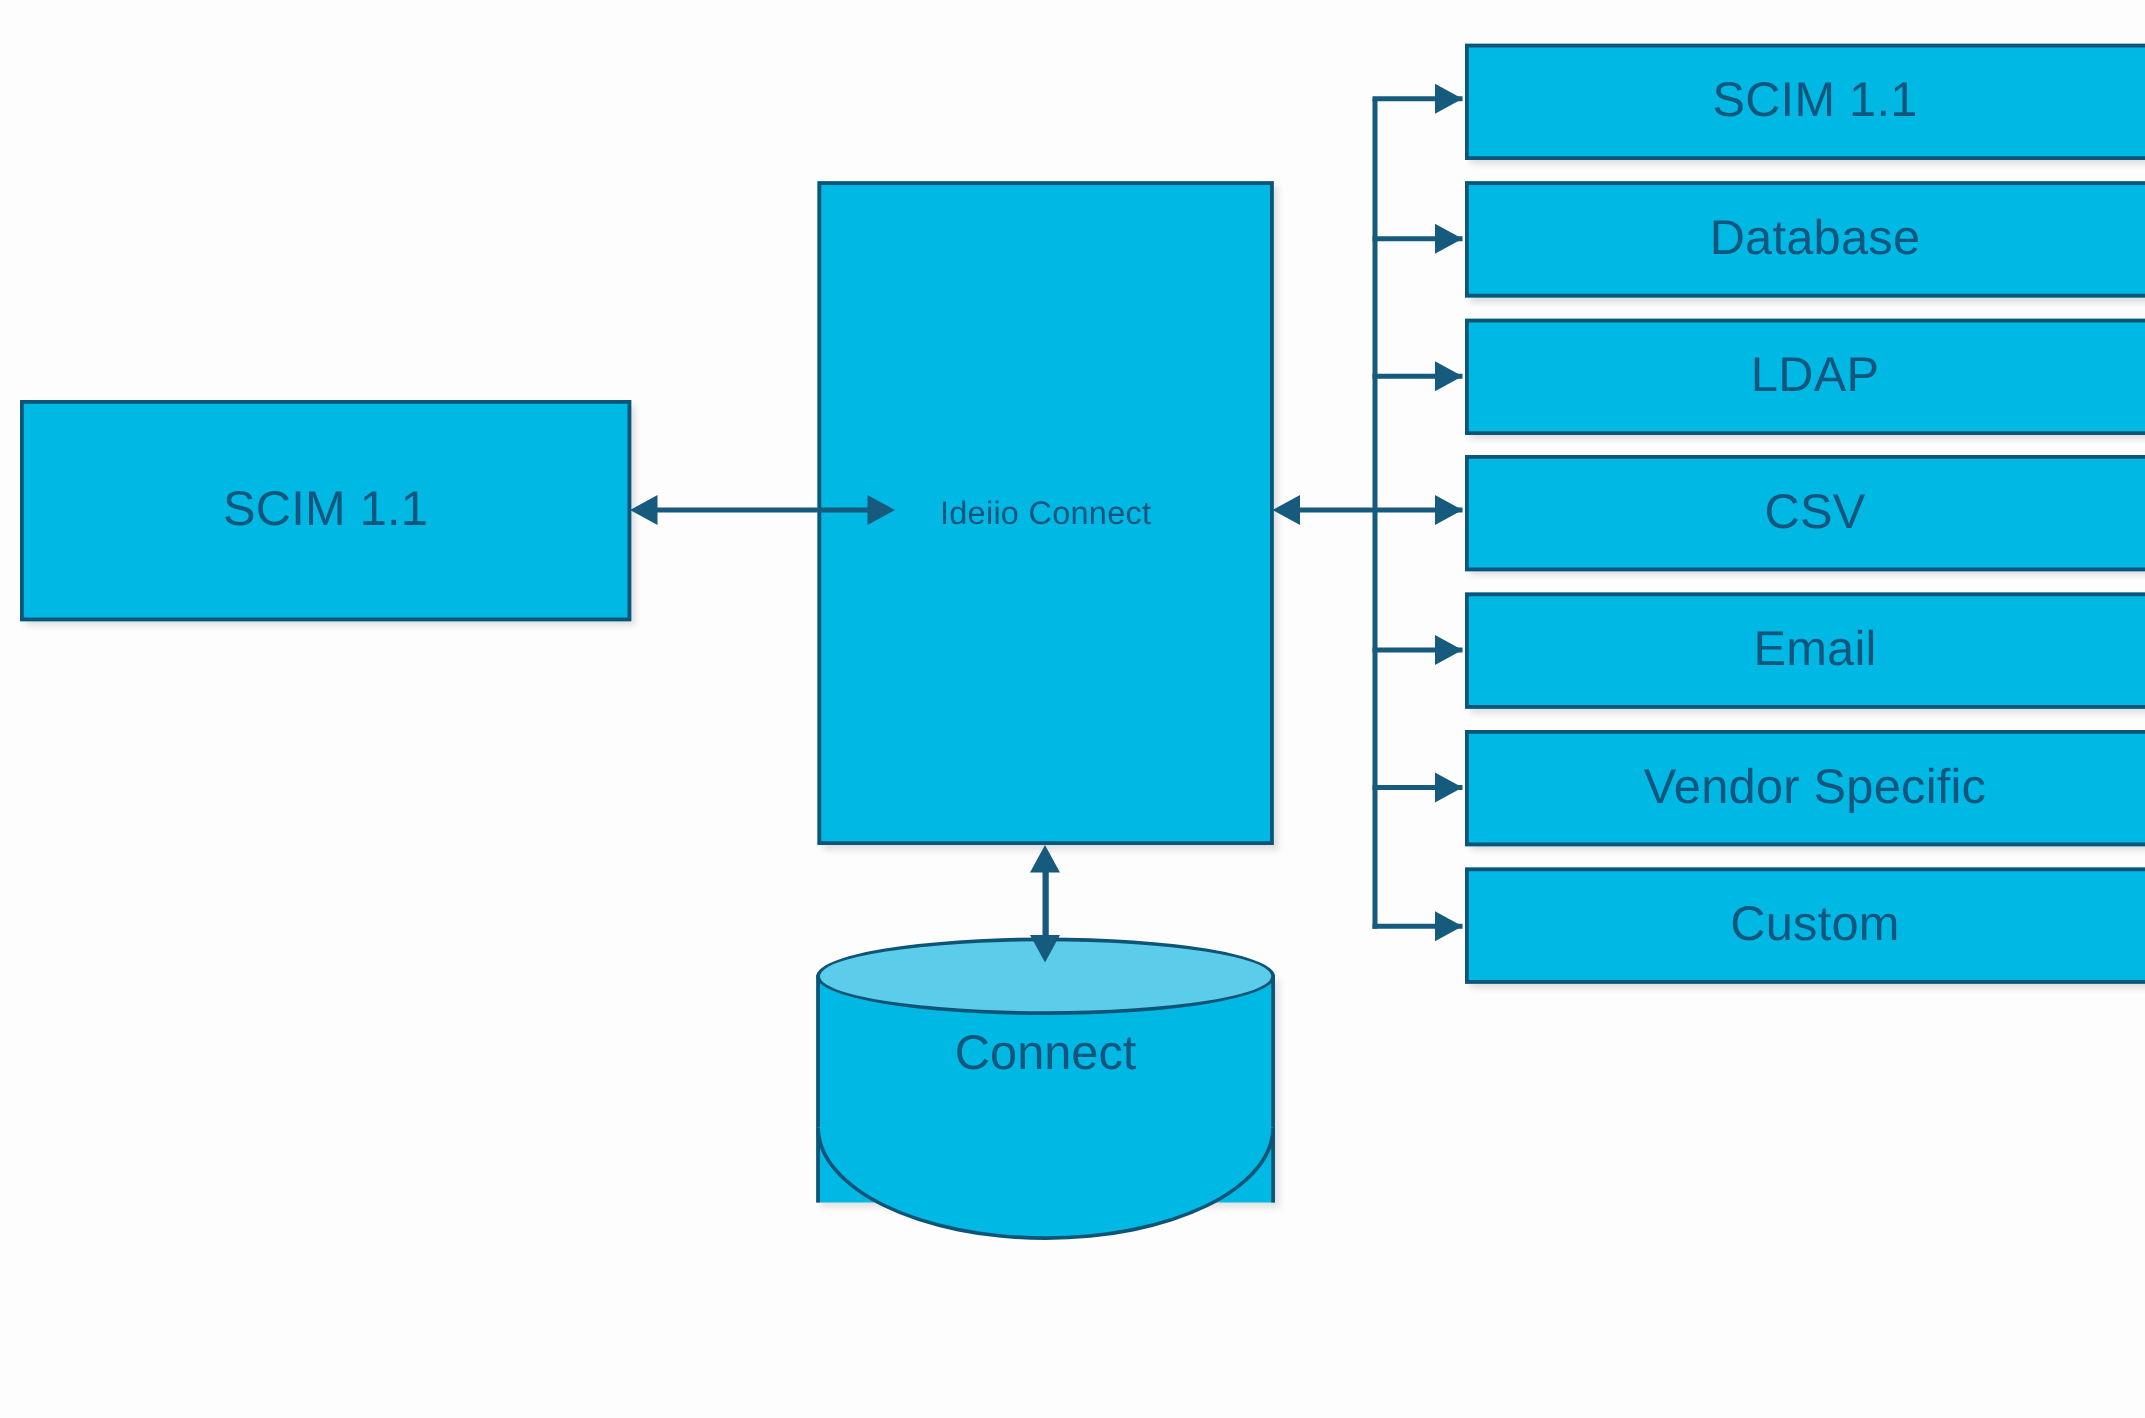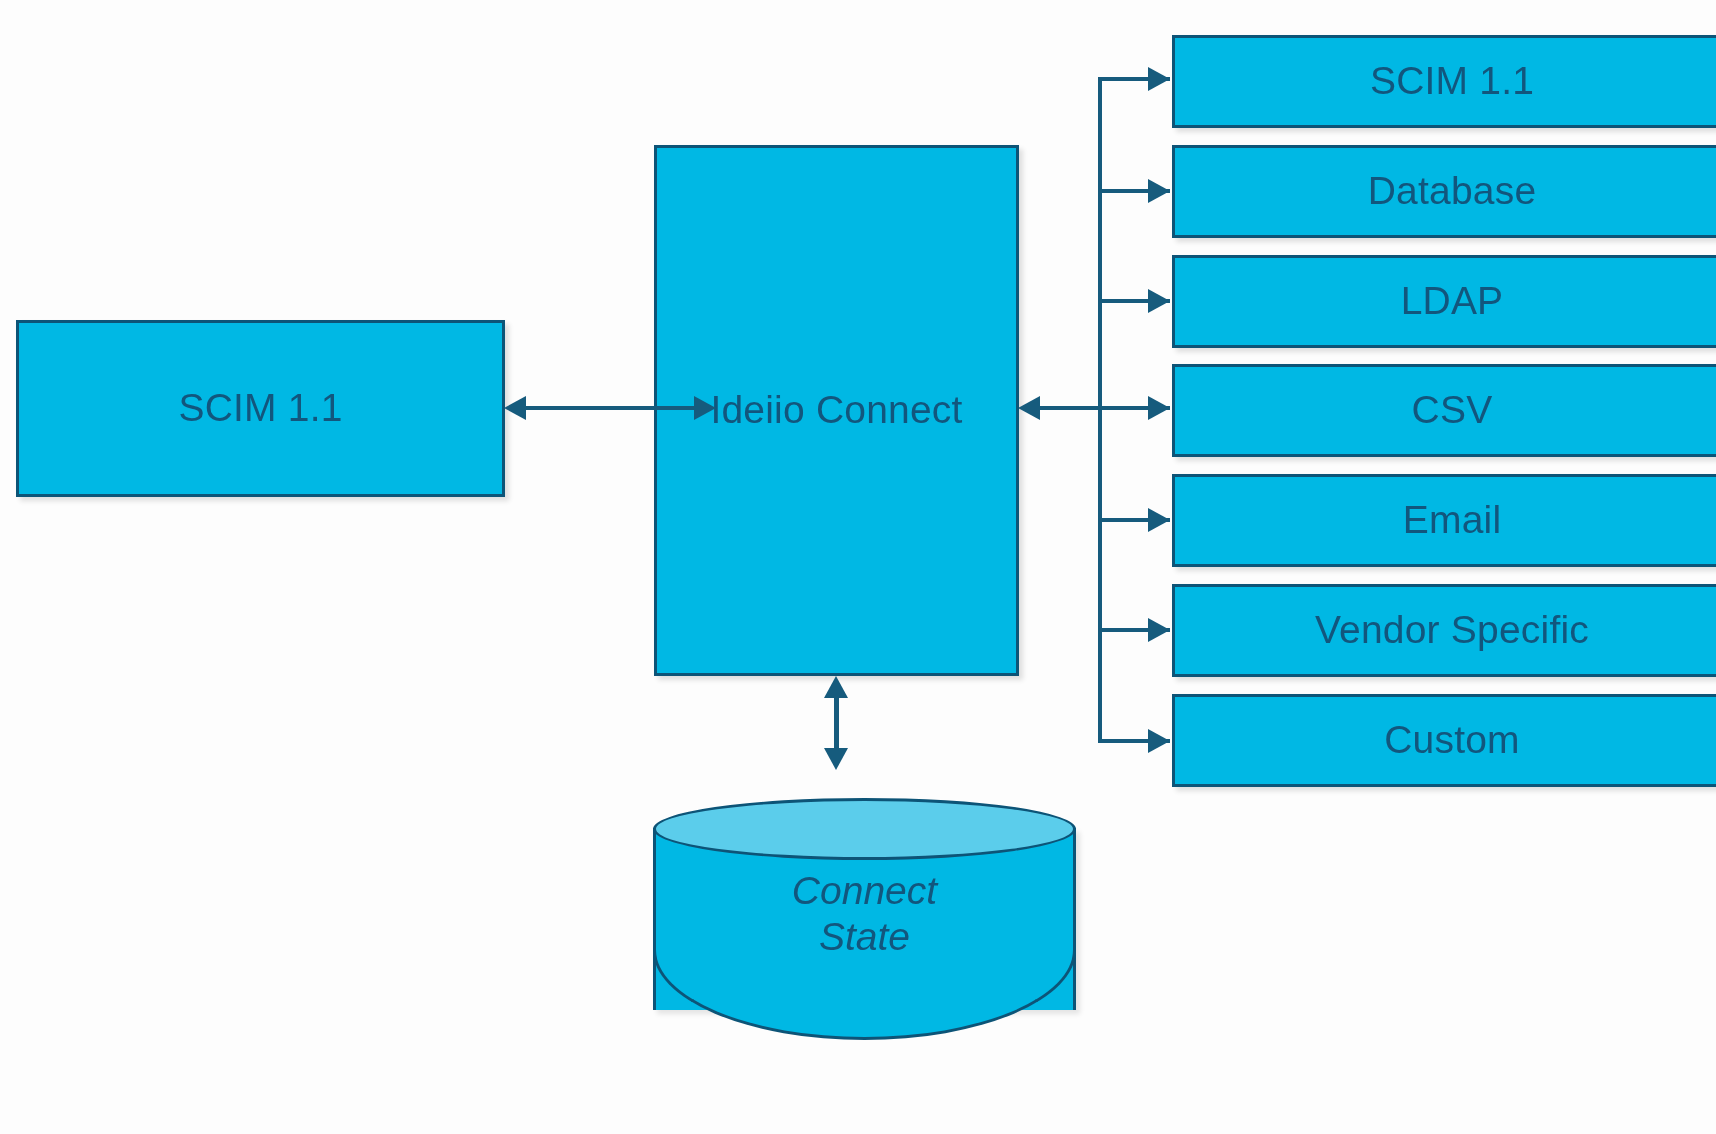--- a/index.html
+++ b/index.html
@@ -43,37 +43,36 @@
     width: 489px;
     height: 177px;
     font-size: 39px;
   }
   
   #node-hub {
     left: 654px;
     top: 145px;
     width: 365px;
     height: 531px;
-    font-size: 39px;
+    font-size: 26px;
   }
   
   .node-right {
     left: 1172px;
     width: 560px;
     height: 93px;
     font-size: 39px;
   }
   
   #node-datastore {
     position: absolute;
     left: 653px;
-    top: 798px;
-    width: 423px;
+    top: 750px;
+    width: 367px;
     height: 243px;
-    font-style: italic;
   }
   #node-datastore .cyl-body {
     position: absolute;
     left: 0;
     top: 30px;
     width: 100%;
     height: 182px;
     box-sizing: border-box;
     background: #00b8e4;
     border-left: 3px solid #0d5477;
@@ -186,21 +185,20 @@
   <div class="node node-right" style="top:694px;">
     <span class="node-label">Custom</span>
   </div>
 
   <div id="node-datastore">
     <div class="cyl-body"></div>
     <div class="cyl-bottom"></div>
     <div class="cyl-top"></div>
     <div class="cyl-label">
       <div>Connect</div>
-      <div>State</div>
     </div>
   </div>
 
   <div class="edge edge-h" style="left:510px; top:406px; width:200px;"></div>
   <div class="arrowhead arrow-left" style="left:504px; top:396px;"></div>
   <div class="arrowhead arrow-right" style="left:694px; top:396px;"></div>
 
   <div class="edge edge-h" style="left:1024px; top:406px; width:146px;"></div>
   <div class="arrowhead arrow-left" style="left:1018px; top:396px;"></div>
 

